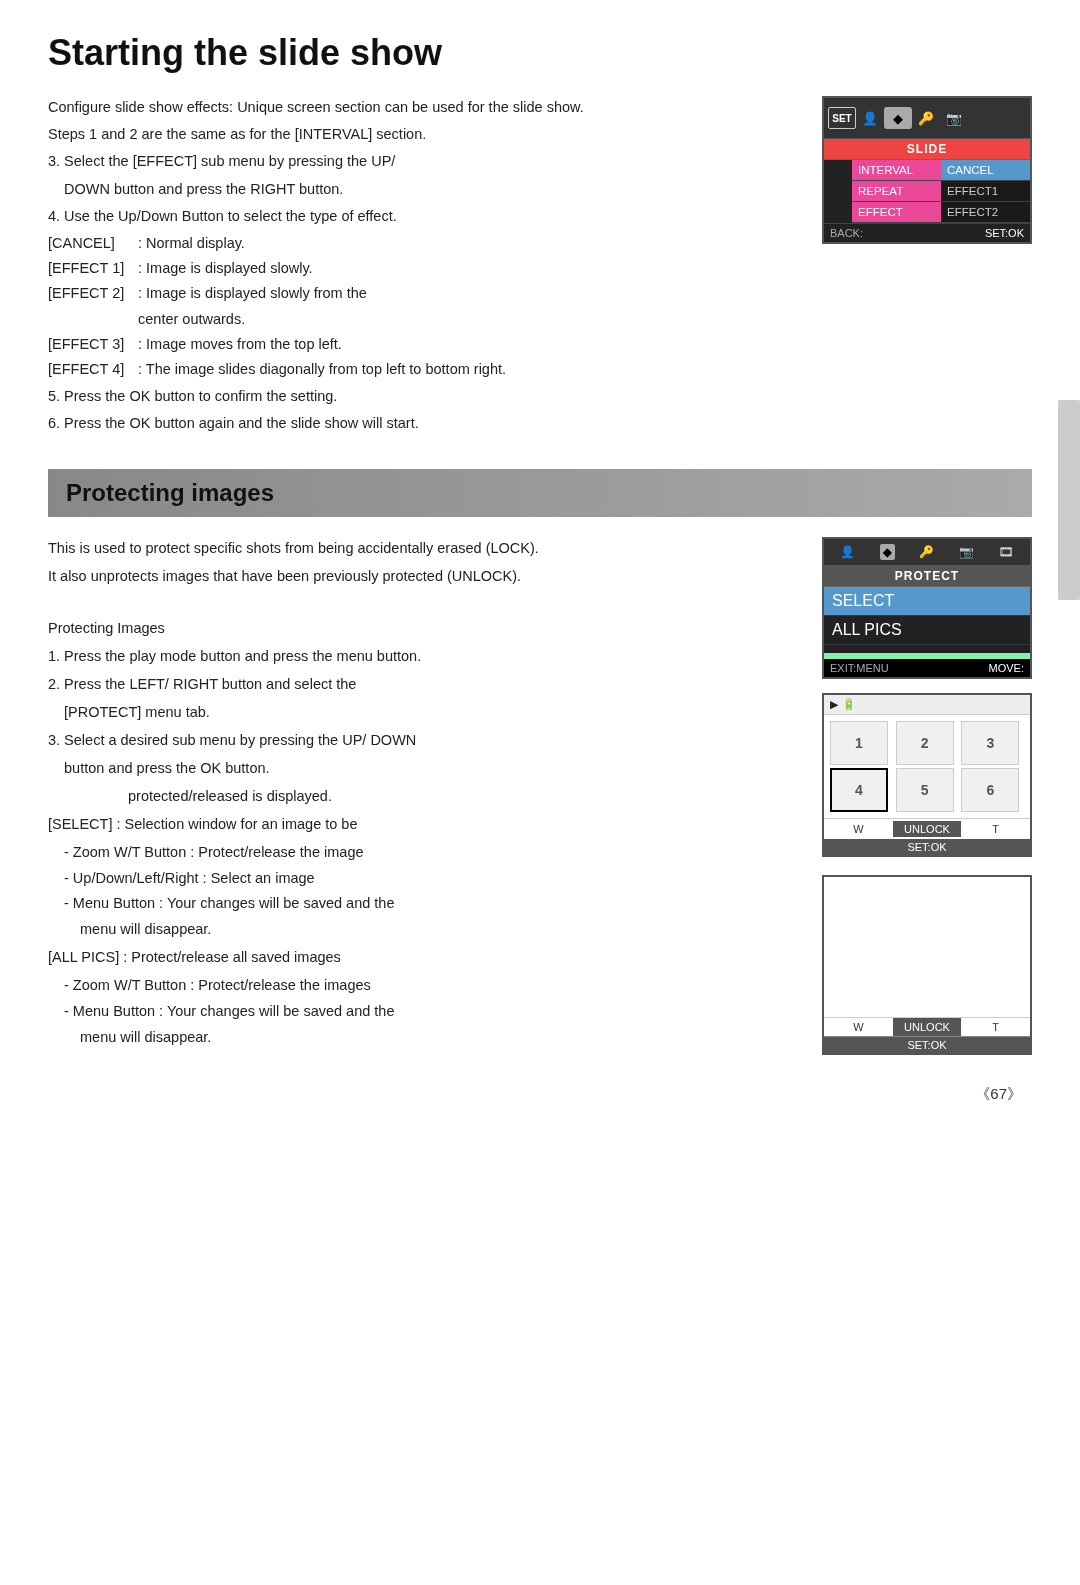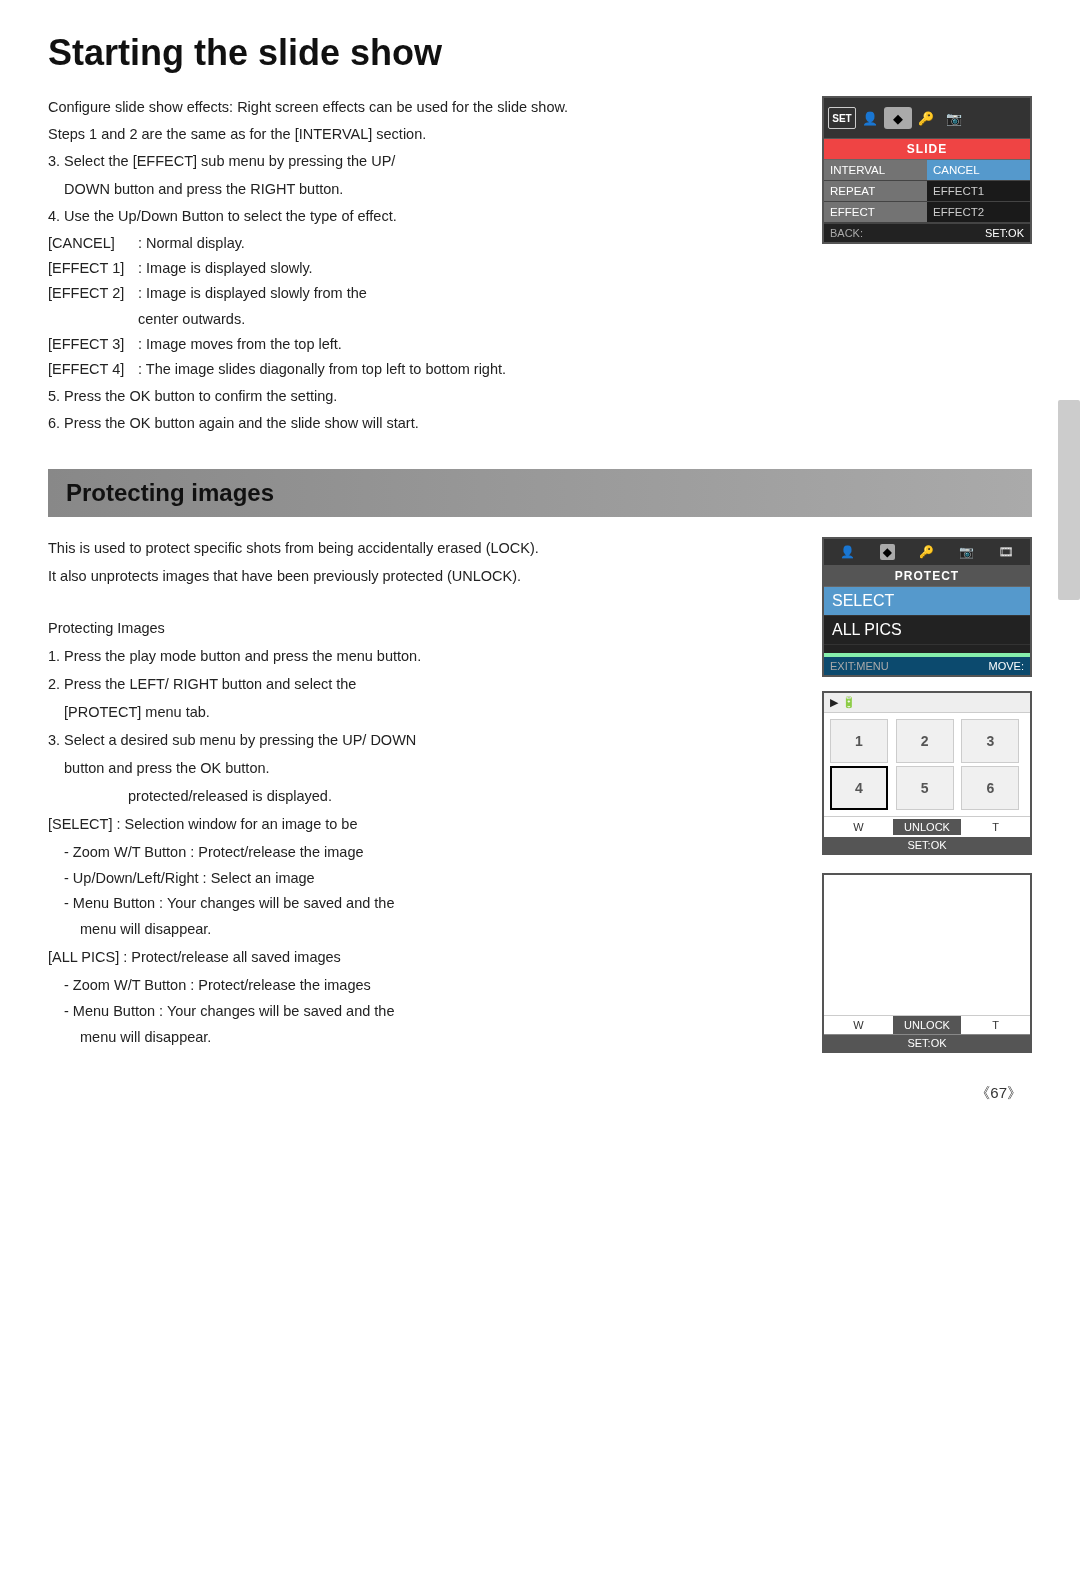--- a/index.html
+++ b/index.html
@@ -103,21 +103,22 @@
       background: #ef4444;
       text-align: center;
       padding: 3px 0;
       font-weight: bold;
       font-size: 12px;
       letter-spacing: 1px;
       border-bottom: 1px solid #666;
     }
 
     .camera-menu-rows {
-      background: #737373;
+      background: #ec4899;
+      margin-left: 28px;
     }
 
     .camera-menu-row {
       display: flex;
       border-bottom: 1px solid #444;
     }
 
     .camera-menu-row .cell {
       flex: 1;
       padding: 4px 6px;
@@ -233,22 +234,22 @@
       border-bottom: 1px solid #333;
       color: #fff;
     }
 
     .protect-menu-item.selected {
       background: #5599cc;
     }
 
     .protect-menu-footer {
       display: flex;
-      border-top: 4px solid #86efac;
-      background: #0c4a6e;
+      border-top: 6px solid #86efac;
+      background: #000000;
       justify-content: space-between;
     }
 
     .protect-menu-footer .cell {
       flex: 1;
       padding: 3px 6px;
       font-size: 11px;
       color: #aaa;
     }
 
@@ -378,21 +379,21 @@
   </style>
 </head>
 <body>
 
 <div class="page-container">
 
   <h1 class="page-title">Starting the slide show</h1>
 
   <div class="slideshow-section">
     <div class="slideshow-text">
-      <p>Configure slide show effects: Right screen effects can be used for the slide show.</p>
+      <p>Configure slide show effects: Unique screen section can be used for the slide show.</p>
       <p>Steps 1 and 2 are the same as for the [INTERVAL] section.</p>
       <p>3. Select the [EFFECT] sub menu by pressing the UP/</p>
       <p style="margin-left:16px;">DOWN button and press the RIGHT button.</p>
       <p>4. Use the Up/Down Button to select the type of effect.</p>
 
       <div class="effect-table">
         <div class="effect-row">
           <span class="effect-label">[CANCEL]</span>
           <span class="effect-desc">: Normal display.</span>
         </div>

